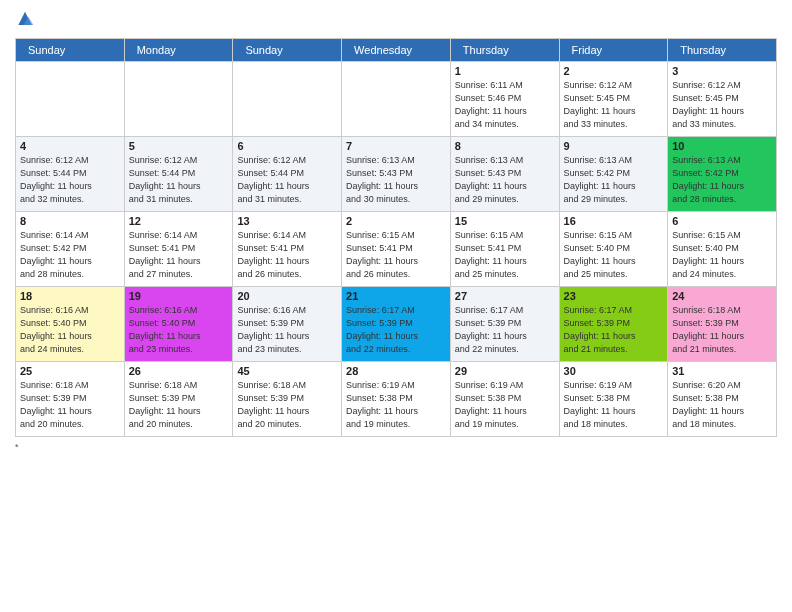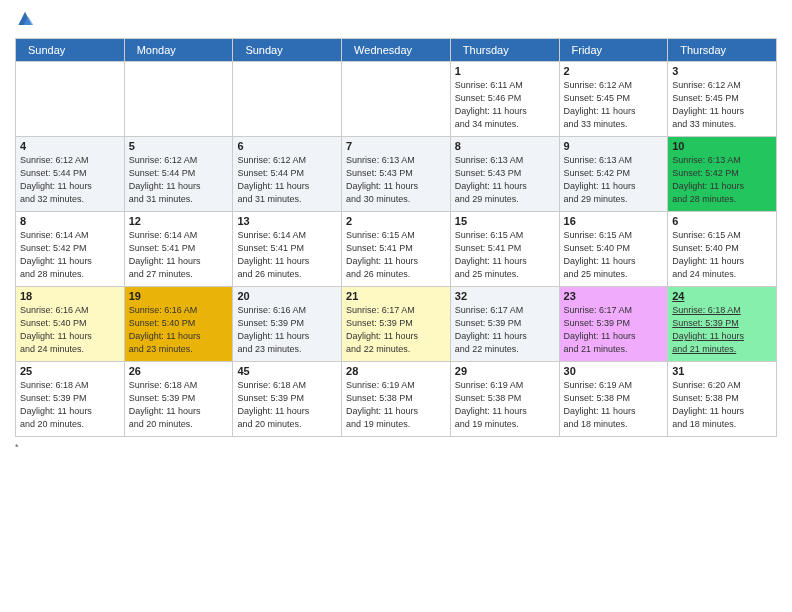--- a/index.html
+++ b/index.html
@@ -268,56 +268,56 @@
           </td>
         </tr>
         <tr>
           <td style="background-color: #fef9c3;">
             <span class="day-number">18</span>
             <div class="day-info" style="white-space: pre-line;">Sunrise: 6:16 AM
 Sunset: 5:40 PM
 Daylight: 11 hours
 and 24 minutes.</div>
           </td>
-          <td style="background-color: #eab308;">
+          <td style="background-color: #d946ef;">
             <span class="day-number">19</span>
             <div class="day-info" style="white-space: pre-line;">Sunrise: 6:16 AM
 Sunset: 5:40 PM
 Daylight: 11 hours
 and 23 minutes.</div>
           </td>
           <td style="background-color: rgb(240, 244, 248);">
             <span class="day-number">20</span>
             <div class="day-info" style="white-space: pre-line;">Sunrise: 6:16 AM
 Sunset: 5:39 PM
 Daylight: 11 hours
 and 23 minutes.</div>
           </td>
-          <td style="background-color: #fef9c3;">
+          <td style="background-color: #0ea5e9;">
             <span class="day-number">21</span>
             <div class="day-info" style="white-space: pre-line;">Sunrise: 6:17 AM
 Sunset: 5:39 PM
 Daylight: 11 hours
 and 22 minutes.</div>
           </td>
           <td style="background-color: rgb(240, 244, 248);">
-            <span class="day-number">32</span>
+            <span class="day-number">27</span>
             <div class="day-info" style="white-space: pre-line;">Sunrise: 6:17 AM
 Sunset: 5:39 PM
 Daylight: 11 hours
 and 22 minutes.</div>
           </td>
-          <td style="background-color: #f0abfc;">
+          <td style="background-color: #84cc16;">
             <span class="day-number">23</span>
             <div class="day-info" style="white-space: pre-line;">Sunrise: 6:17 AM
 Sunset: 5:39 PM
 Daylight: 11 hours
 and 21 minutes.</div>
           </td>
-          <td style="background-color: #86efac; text-decoration: underline;">
+          <td style="background-color: #f9a8d4;">
             <span class="day-number">24</span>
             <div class="day-info" style="white-space: pre-line;">Sunrise: 6:18 AM
 Sunset: 5:39 PM
 Daylight: 11 hours
 and 21 minutes.</div>
           </td>
         </tr>
         <tr>
           <td>
             <span class="day-number">25</span>

